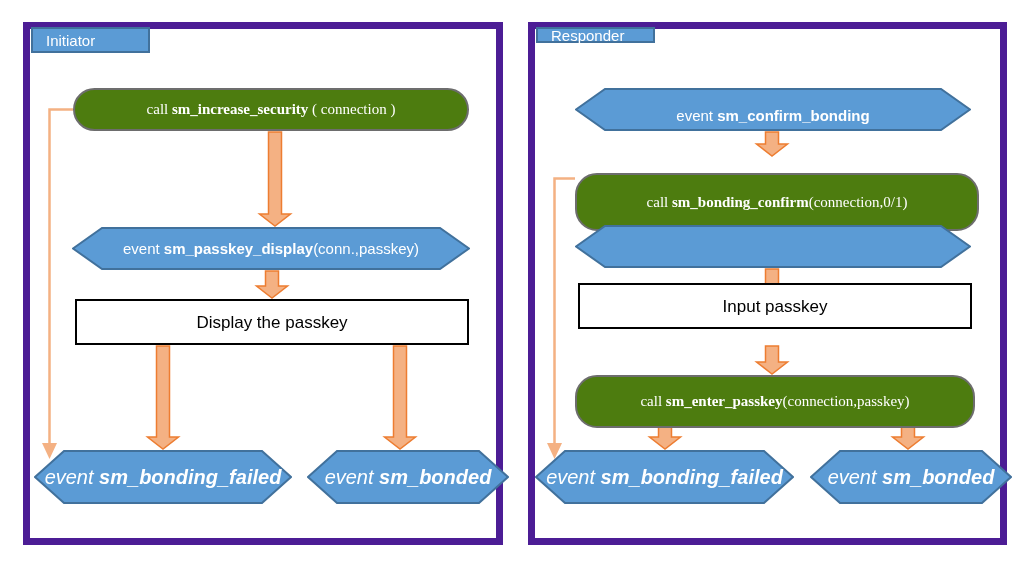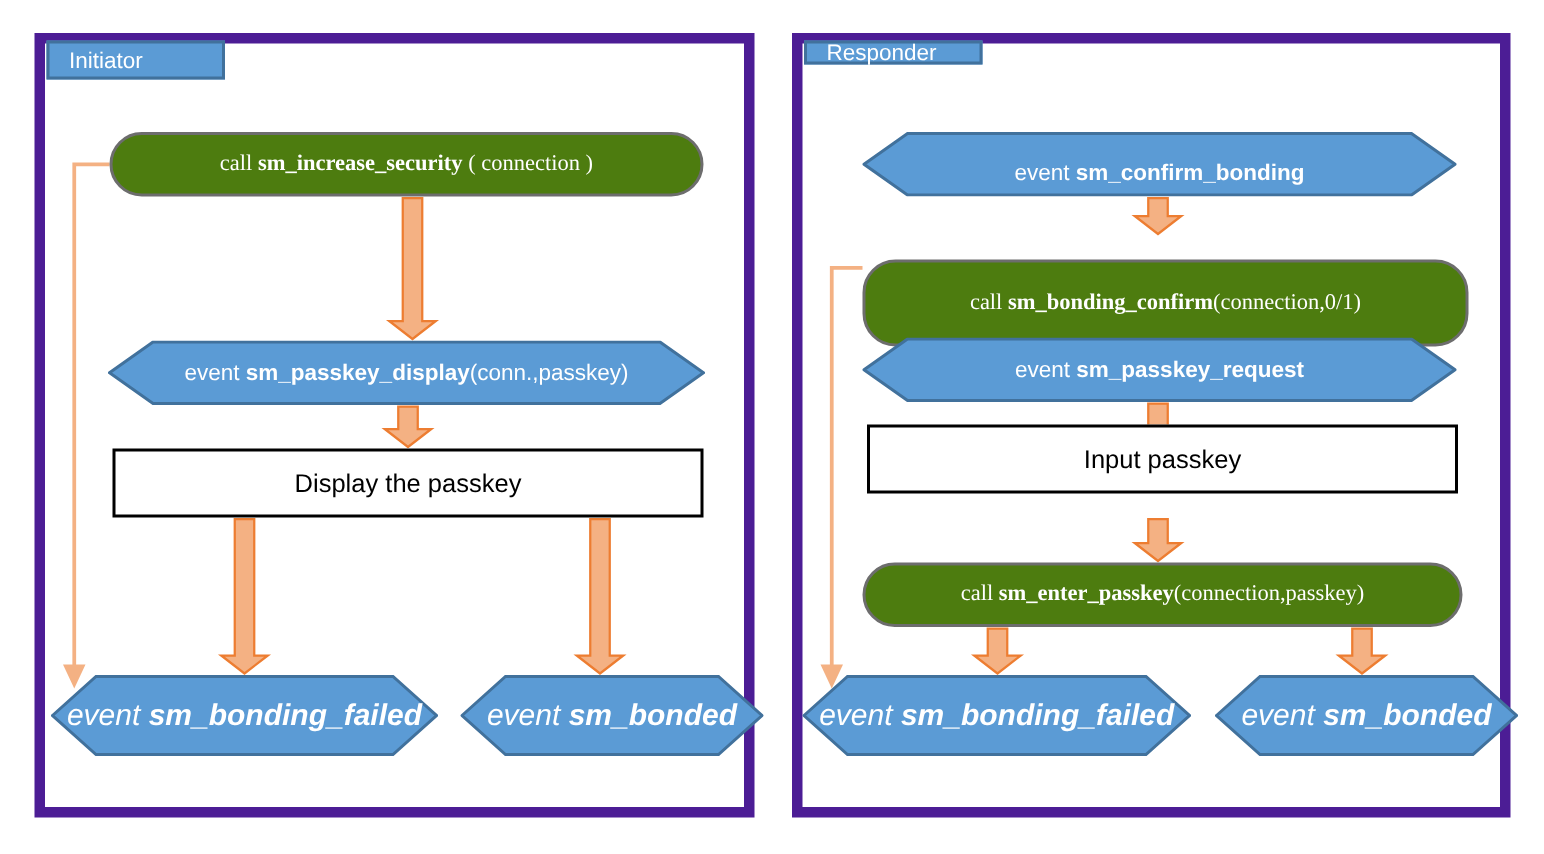--- a/index.html
+++ b/index.html
@@ -127,36 +127,35 @@
     </div>
 
     <svg class="arrow" style="left:220px;top:171px;" width="34" height="25">
       <polygon points="10.5,1 23.5,1 23.5,12 32.5,12 17,24 1.5,12 10.5,12" fill="#F4B183" stroke="#ED7D31" stroke-width="1.5"></polygon>
     </svg>
 
     <div class="node" style="left:40px;top:196px;width:396px;height:43px;">
       <svg class="shape" width="396" height="43">
         <polygon points="1,21.5 30,1 366,1 395,21.5 366,42 30,42" fill="#5B9BD5" stroke="#41719C" stroke-width="2"></polygon>
       </svg>
-      <span class="txt"><span>event </span><b>sm_passkey_request</b><span></span></span>
     </div>
 
     <svg class="arrow" style="left:220px;top:239px;" width="34" height="31">
       <polygon points="10.5,1 23.5,1 23.5,18 32.5,18 17,30 1.5,18 10.5,18" fill="#F4B183" stroke="#ED7D31" stroke-width="1.5"></polygon>
     </svg>
 
     <div class="node process" style="left:43px;top:254px;width:394px;height:46px;">
       <span class="txt">Input passkey</span>
     </div>
 
     <svg class="arrow" style="left:220px;top:316px;" width="34" height="30">
       <polygon points="10.5,1 23.5,1 23.5,17 32.5,17 17,29 1.5,17 10.5,17" fill="#F4B183" stroke="#ED7D31" stroke-width="1.5"></polygon>
     </svg>
 
-    <div class="node stadium" style="left:40px;top:346px;width:400px;height:43px;">
+    <div class="node stadium" style="left:40px;top:346px;width:400px;height:53px;">
       <span class="txt"><span>call </span><b>sm_enter_passkey</b><span>(connection,passkey)</span></span>
     </div>
 
     <svg class="arrow" style="left:113px;top:389px;" width="34" height="32">
       <polygon points="10.5,1 23.5,1 23.5,19 32.5,19 17,31 1.5,19 10.5,19" fill="#F4B183" stroke="#ED7D31" stroke-width="1.5"></polygon>
     </svg>
     <svg class="arrow" style="left:356px;top:389px;" width="34" height="32">
       <polygon points="10.5,1 23.5,1 23.5,19 32.5,19 17,31 1.5,19 10.5,19" fill="#F4B183" stroke="#ED7D31" stroke-width="1.5"></polygon>
     </svg>
 

